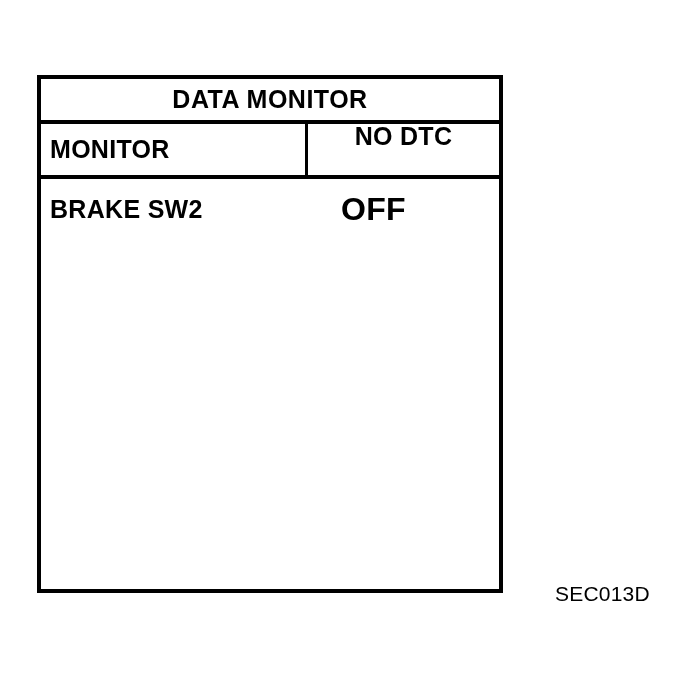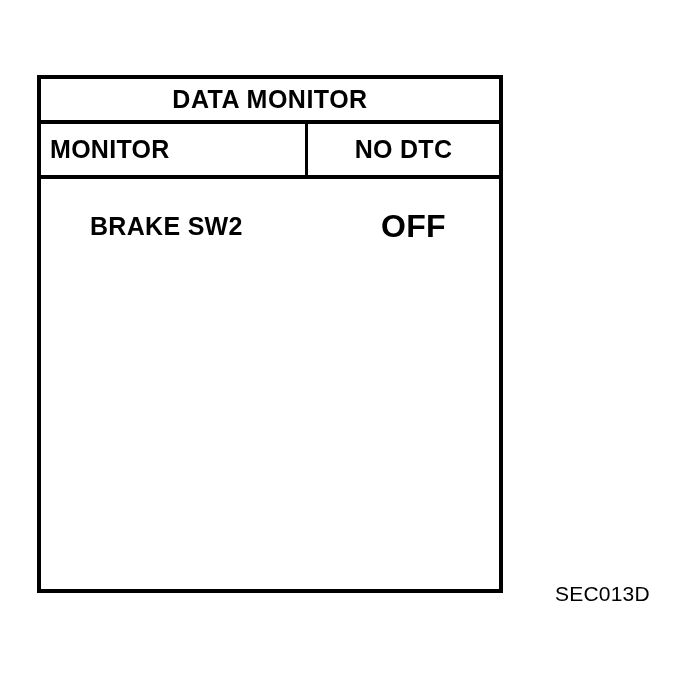--- a/index.html
+++ b/index.html
@@ -68,42 +68,40 @@
     border-right: 3px solid #000000;
     display: flex;
     align-items: center;
     padding-left: 9px;
     text-align: right;
   }
   .status-value-cell {
     flex: 1;
     box-sizing: border-box;
     display: flex;
-    align-items: center;
     justify-content: center;
     border-radius: 10px;
   }
   .status-label-text,
   .status-value-text {
     font-size: 25px;
     font-weight: bold;
     letter-spacing: 0.3px;
     line-height: 1;
     white-space: nowrap;
   }
 
   
   .panel-data-area {
     position: absolute;
     left: 0;
     top: 100px;
     right: 0;
     bottom: 0;
-    padding-top: 30px;
-    margin-left: 40px;
+    padding-top: 13px;
   }
   .data-row {
     position: relative;
     height: 34px;
     display: flex;
     align-items: center;
   }
   .data-row-name {
     position: absolute;
     left: 9px;

